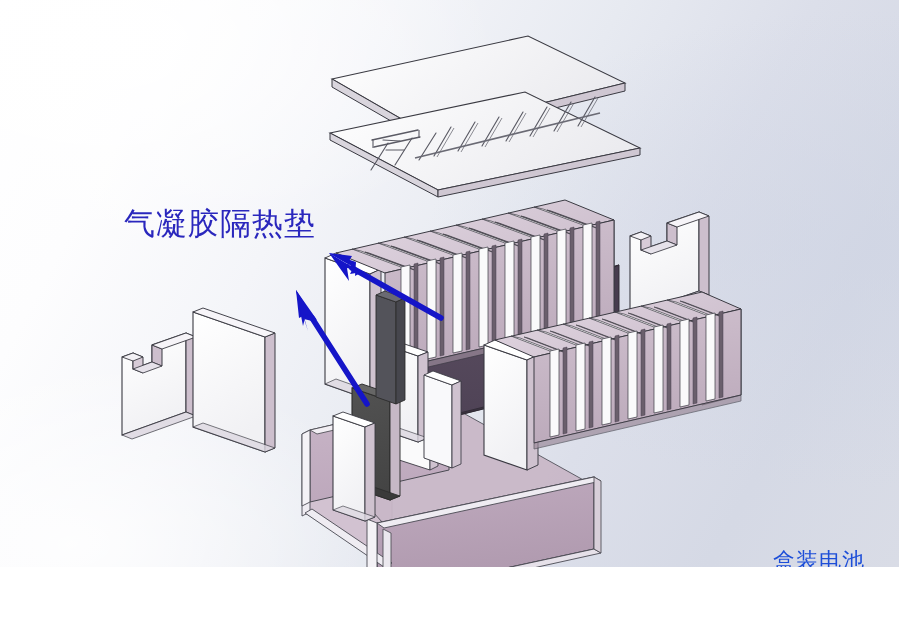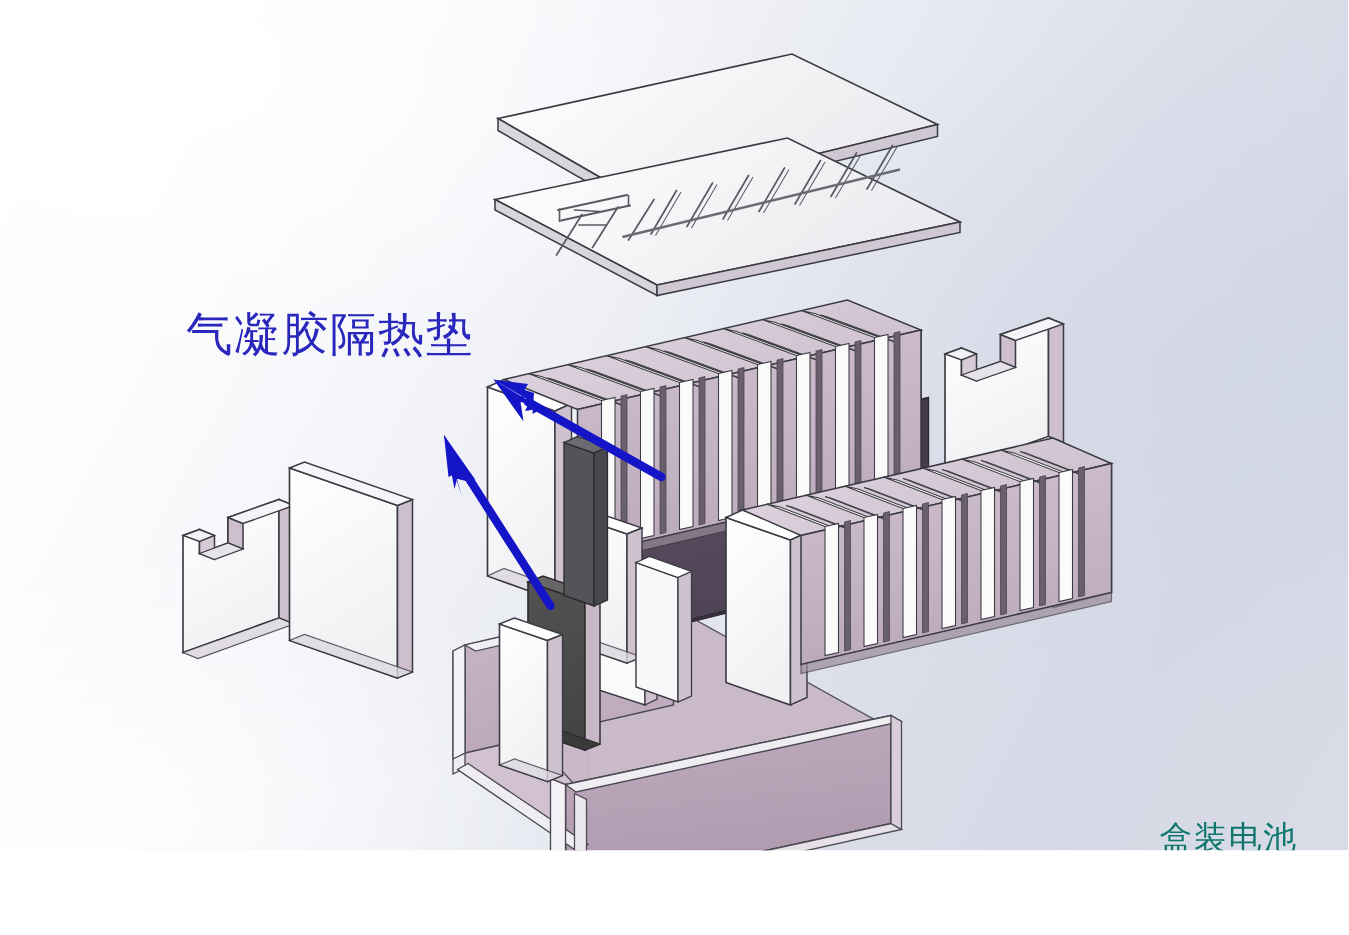--- a/index.html
+++ b/index.html
@@ -51,23 +51,23 @@
     top: 208px;
     font-size: 31px;
     color: #2a27bd;
     letter-spacing: 1px;
     font-family: "DejaVu Sans", "Liberation Sans", sans-serif;
   }
   #label-boxed-battery {
     left: 773px;
     top: 550px;
     font-size: 22px;
-    color: #0f766e;
+    color: #1d4ed8;
     letter-spacing: 1px;
-    font-family: Liberation Mono, monospace;
+    font-family: Liberation Sans, sans-serif;
   }
 </style>
 </head>
 <body>
 
 <div id="stage">
 
   <div id="bg"></div>
   <div id="bg2"></div>
 

